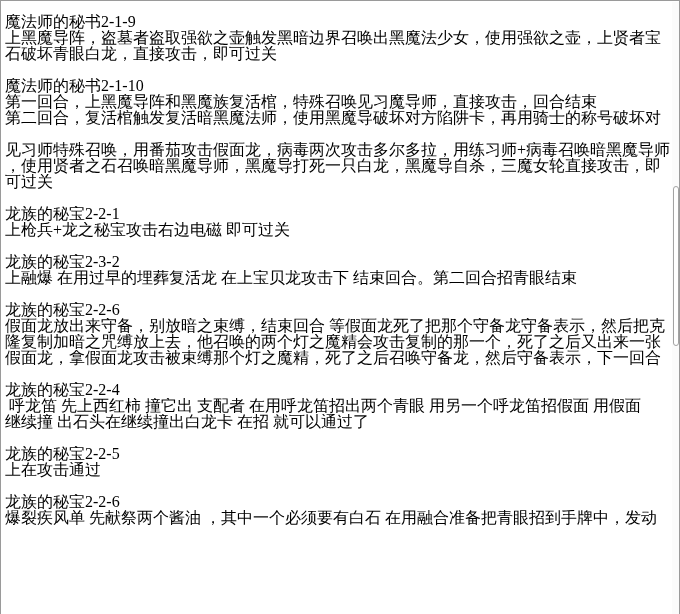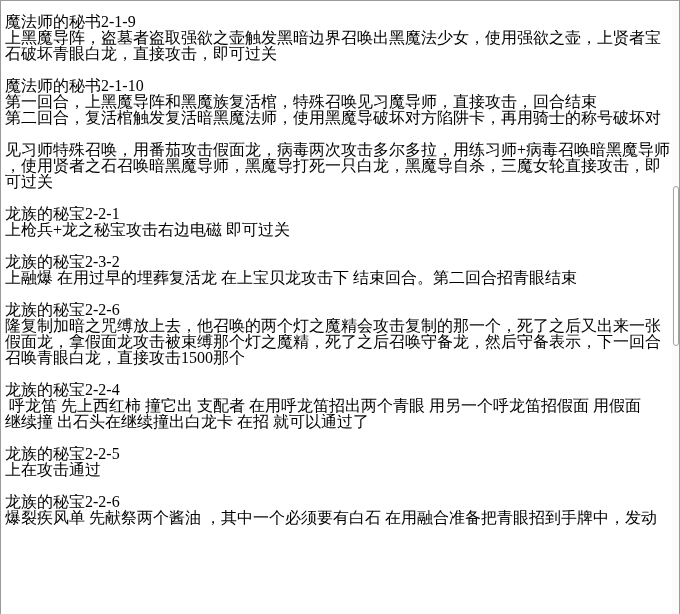--- a/index.html
+++ b/index.html
@@ -85,23 +85,23 @@
       <div class="block">
         <div class="line">龙族的秘宝2-2-1</div>
         <div class="line">上枪兵+龙之秘宝攻击右边电磁 即可过关</div>
       </div>
       <div class="block">
         <div class="line">龙族的秘宝2-3-2</div>
         <div class="line">上融爆 在用过早的埋葬复活龙 在上宝贝龙攻击下 结束回合。第二回合招青眼结束</div>
       </div>
       <div class="block">
         <div class="line">龙族的秘宝2-2-6</div>
+        <div class="line">假面龙放出来守备，别放暗之束缚，结束回合 等假面龙死了把那个守备龙守备表示，然后把克</div>
         <div class="line">隆复制加暗之咒缚放上去，他召唤的两个灯之魔精会攻击复制的那一个，死了之后又出来一张</div>
         <div class="line">假面龙，拿假面龙攻击被束缚那个灯之魔精，死了之后召唤守备龙，然后守备表示，下一回合</div>
-        <div class="line">召唤青眼白龙，直接攻击1500那个</div>
       </div>
       <div class="block">
         <div class="line">龙族的秘宝2-2-4</div>
         <div class="line"> 呼龙笛 先上西红柿 撞它出 支配者 在用呼龙笛招出两个青眼 用另一个呼龙笛招假面 用假面</div>
         <div class="line">继续撞 出石头在继续撞出白龙卡 在招 就可以通过了</div>
       </div>
       <div class="block">
         <div class="line">龙族的秘宝2-2-5</div>
         <div class="line">上在攻击通过</div>
       </div>

